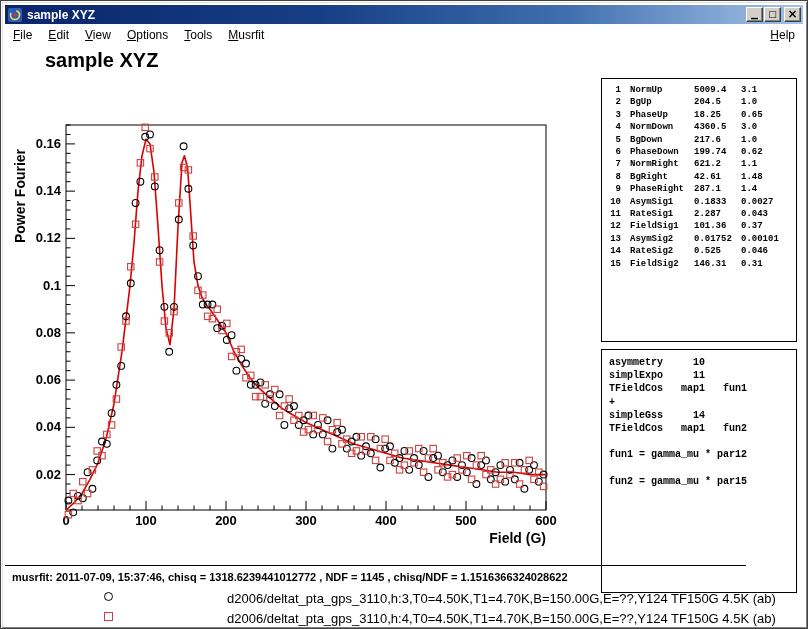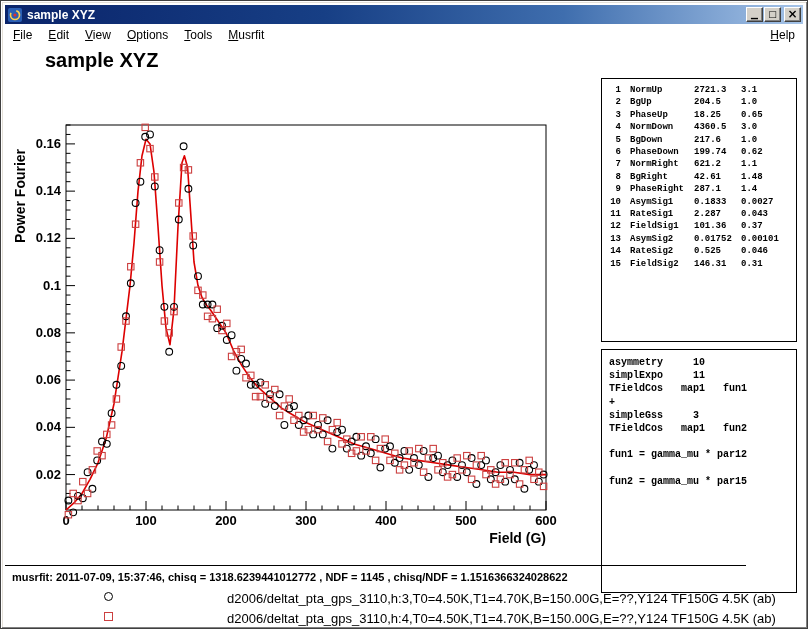--- a/index.html
+++ b/index.html
@@ -386,42 +386,42 @@
           <rect x="511.3999999999999" y="434.8184049079755" width="6.4" height="6.4" fill="none" stroke="#cc4040" stroke-width="1.1"></rect>
           <rect x="516.1999999999999" y="420.6466257668712" width="6.4" height="6.4" fill="none" stroke="#cc4040" stroke-width="1.1"></rect>
           <rect x="521" y="411.198773006135" width="6.4" height="6.4" fill="none" stroke="#cc4040" stroke-width="1.1"></rect>
           <rect x="525.8" y="430.09447852760735" width="6.4" height="6.4" fill="none" stroke="#cc4040" stroke-width="1.1"></rect>
           <rect x="530.5999999999999" y="423.0085889570552" width="6.4" height="6.4" fill="none" stroke="#cc4040" stroke-width="1.1"></rect>
           <rect x="535.4" y="437.18036809815953" width="6.4" height="6.4" fill="none" stroke="#cc4040" stroke-width="1.1"></rect>
         </g>
       </svg>
 
     <div class="pave" id="param-box">
-        <div class="param-row"><span class="p-no">1</span><span class="p-name">NormUp</span><span class="p-val">2721.3</span><span class="p-err">3.1</span></div>
+        <div class="param-row"><span class="p-no">1</span><span class="p-name">NormUp</span><span class="p-val">5009.4</span><span class="p-err">3.1</span></div>
         <div class="param-row"><span class="p-no">2</span><span class="p-name">BgUp</span><span class="p-val">204.5</span><span class="p-err">1.0</span></div>
         <div class="param-row"><span class="p-no">3</span><span class="p-name">PhaseUp</span><span class="p-val">18.25</span><span class="p-err">0.65</span></div>
         <div class="param-row"><span class="p-no">4</span><span class="p-name">NormDown</span><span class="p-val">4360.5</span><span class="p-err">3.0</span></div>
         <div class="param-row"><span class="p-no">5</span><span class="p-name">BgDown</span><span class="p-val">217.6</span><span class="p-err">1.0</span></div>
         <div class="param-row"><span class="p-no">6</span><span class="p-name">PhaseDown</span><span class="p-val">199.74</span><span class="p-err">0.62</span></div>
         <div class="param-row"><span class="p-no">7</span><span class="p-name">NormRight</span><span class="p-val">621.2</span><span class="p-err">1.1</span></div>
         <div class="param-row"><span class="p-no">8</span><span class="p-name">BgRight</span><span class="p-val">42.61</span><span class="p-err">1.48</span></div>
         <div class="param-row"><span class="p-no">9</span><span class="p-name">PhaseRight</span><span class="p-val">287.1</span><span class="p-err">1.4</span></div>
         <div class="param-row"><span class="p-no">10</span><span class="p-name">AsymSig1</span><span class="p-val">0.1833</span><span class="p-err">0.0027</span></div>
         <div class="param-row"><span class="p-no">11</span><span class="p-name">RateSig1</span><span class="p-val">2.287</span><span class="p-err">0.043</span></div>
         <div class="param-row"><span class="p-no">12</span><span class="p-name">FieldSig1</span><span class="p-val">101.36</span><span class="p-err">0.37</span></div>
         <div class="param-row"><span class="p-no">13</span><span class="p-name">AsymSig2</span><span class="p-val">0.01752</span><span class="p-err">0.00101</span></div>
         <div class="param-row"><span class="p-no">14</span><span class="p-name">RateSig2</span><span class="p-val">0.525</span><span class="p-err">0.046</span></div>
         <div class="param-row"><span class="p-no">15</span><span class="p-name">FieldSig2</span><span class="p-val">146.31</span><span class="p-err">0.31</span></div>
       </div>
     <div class="pave" id="theory-box">
         <div class="theory-line">asymmetry     10</div>
         <div class="theory-line">simplExpo     11</div>
         <div class="theory-line">TFieldCos   map1   fun1</div>
         <div class="theory-line">+</div>
-        <div class="theory-line">simpleGss     3</div>
+        <div class="theory-line">simpleGss     14</div>
         <div class="theory-line">TFieldCos   map1   fun2</div>
         <div class="theory-line"> </div>
         <div class="theory-line">fun1 = gamma_mu * par12</div>
         <div class="theory-line"> </div>
         <div class="theory-line">fun2 = gamma_mu * par15</div>
       </div>
 
     <div class="footer">
       <div class="stats">musrfit: 2011-07-09, 15:37:46, chisq = 1318.6239441012772 , NDF = 1145 , chisq/NDF = 1.1516366324028622</div>
       <div id="legend">

